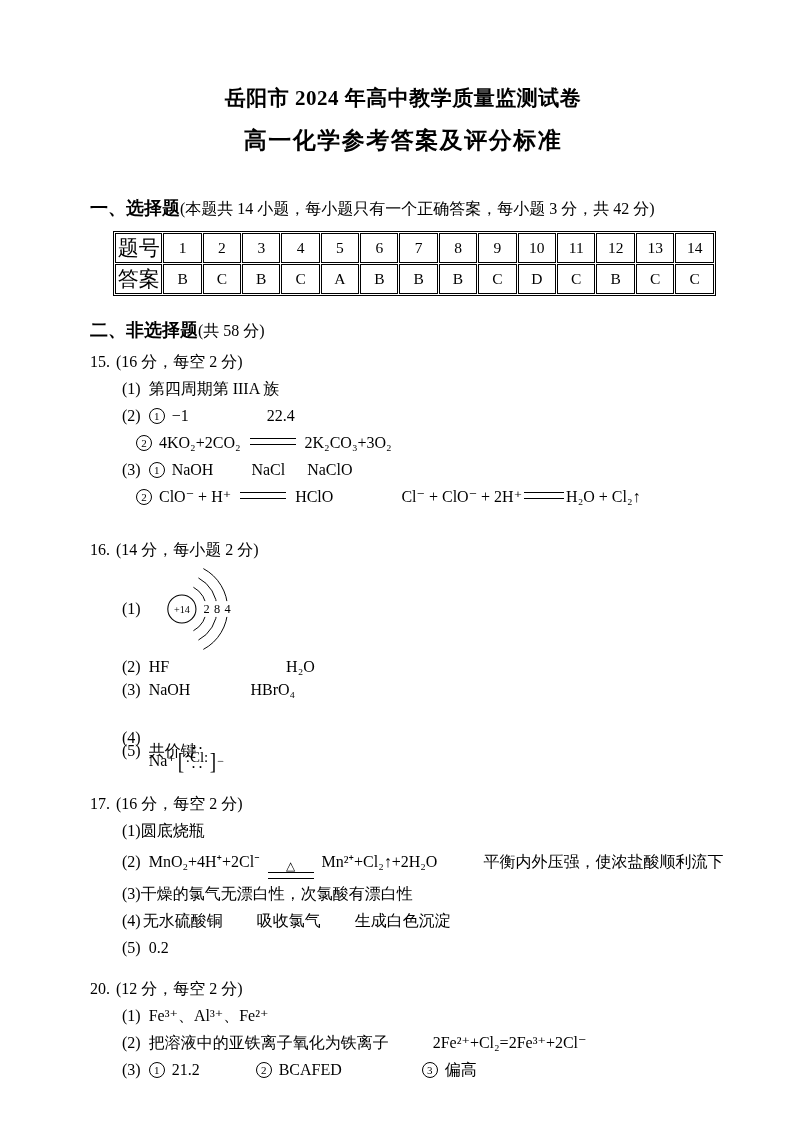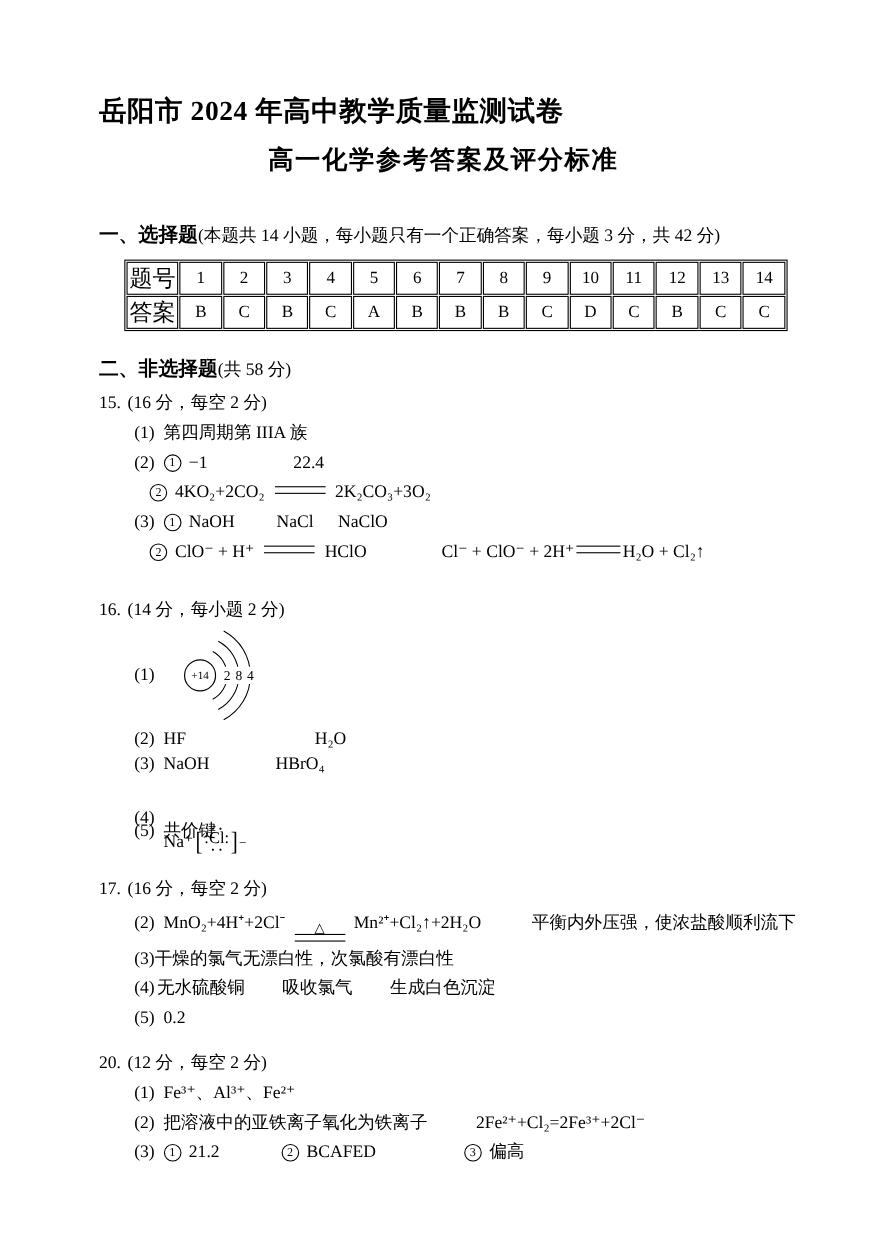--- a/index.html
+++ b/index.html
@@ -1,20 +1,20 @@
 <!DOCTYPE html>
 <html><head>
 <meta charset="utf-8">
 <style>
   html,body{margin:0;padding:0;background:#fff;}
   .page{position:relative;width:794px;height:1123px;background:#fff;color:#000;
     font-family:"Liberation Serif","DejaVu Serif",serif;font-size:16px;
     box-sizing:border-box;padding:84px 78px 0 90px;overflow:hidden;}
 
-  .doc-title{font-weight:bold;font-size:25px;letter-spacing:.5px;}
+  .doc-title{text-align:center;font-weight:bold;font-size:21px;letter-spacing:.5px;}
   .doc-subtitle{text-align:center;font-weight:bold;font-size:23px;margin-top:13px;
     font-family:"Liberation Sans","DejaVu Sans",sans-serif;letter-spacing:1.5px;}
 
   .sec-heading{margin-top:40px;}
   .sec-bold{font-family:"Liberation Sans","DejaVu Sans",sans-serif;font-weight:bold;font-size:18px;}
   .sec2{margin-top:22px;}
 
   table.answer-table{border-collapse:separate;border-spacing:1.5px;border:1.5px solid #000;
     margin:11px 0 0 23px;}
   .answer-table td{border:1px solid #000;text-align:center;width:37px;height:24px;
@@ -144,20 +144,21 @@
             <span class="lw-dots">··</span>
           </span>
           <span class="lw-br">]</span>
           <span class="lw-charge">−</span>
         </span></div>
     <div class="line ind1" style="margin-top:4px"><span class="lbl">(5)</span><span>共价键</span></div>
   </div>
 
   <div class="q q17">
     <div class="line"><span style="margin-right:6px">17.</span><span>(16 分，每空 2 分)</span></div>
+    <div class="line ind1"><span>(1)圆底烧瓶</span></div>
     <div class="line ind1" style="line-height:36px"><span class="lbl">(2)</span><span>MnO₂+4H⁺+2Cl⁻</span><span class="heated">
           <span class="cond">△</span>
           <span class="dbl"></span>
         </span><span style="margin-right:46px">Mn²⁺+Cl₂↑+2H₂O</span><span>平衡内外压强，使浓盐酸顺利流下</span></div>
     <div class="line ind1"><span>(3)干燥的氯气无漂白性，次氯酸有漂白性</span></div>
     <div class="line ind1"><span class="lbl0">(4)</span><span style="margin-right:34px">无水硫酸铜</span><span style="margin-right:34px">吸收氯气</span><span>生成白色沉淀</span></div>
     <div class="line ind1"><span class="lbl">(5)</span><span>0.2</span></div>
   </div>
 
   <div class="q q18">

